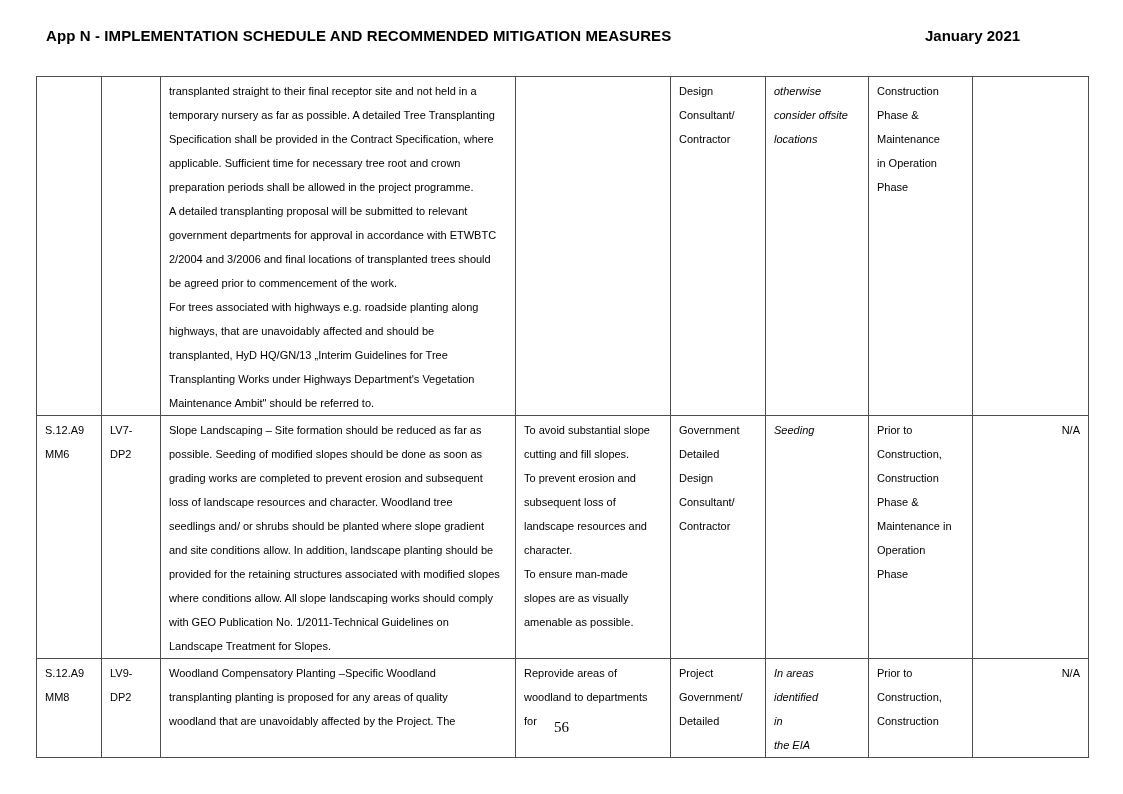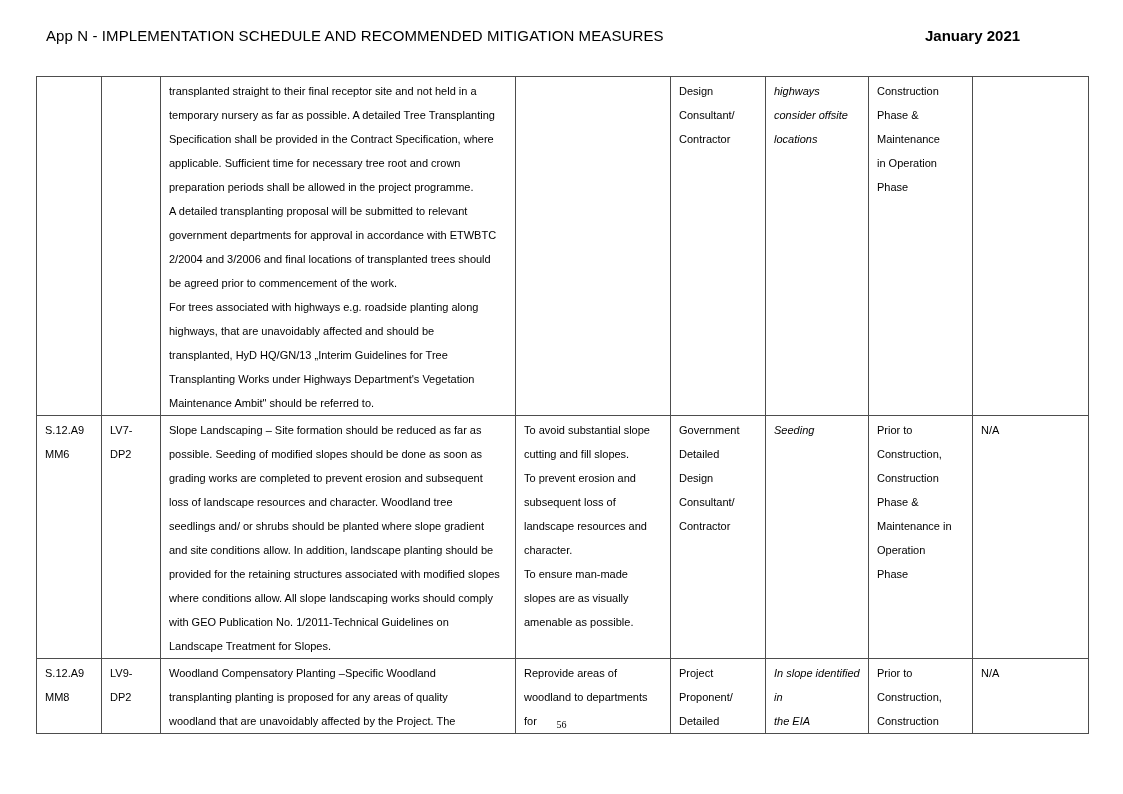--- a/index.html
+++ b/index.html
@@ -7,21 +7,21 @@
     position:relative;
     width:1123px; height:794px;
     background:#ffffff;
     font-family:"Liberation Sans", sans-serif;
     color:#000;
     margin:0 auto;
     overflow:hidden;
   }
   .hdr-title {
     position:absolute; left:46px; top:27px;
-    font-size:15px; font-weight:normal; letter-spacing:0.1px;
+    font-size:15px; font-weight:bold; letter-spacing:0.1px;
   }
   .hdr-date {
     position:absolute; left:925px; top:27px;
     font-size:15px; font-weight:bold;
   }
   table.sched {
     position:absolute; left:36px; top:76px;
     width:1052px;
     border-collapse:collapse;
     table-layout:fixed;
@@ -32,26 +32,26 @@
     padding:2px 8px 0 8px;
     font-size:11px;
     line-height:24px;
     white-space:pre-line;
     overflow:hidden;
   }
   tr.r0 { height:337px; }
   tr.r1 { height:239px; }
   tr.r2 { height:75px; }
   td.loc { font-style:italic; }
-  td.std { text-align:left; }
+  td.std { text-align:right; }
   .page-number {
     position:absolute; left:0; right:0; top:719px;
     text-align:center;
     font-family:"Liberation Serif", serif;
-    font-size:10px;
+    font-size:15px;
   }
 </style>
 </head>
 <body>
 
 <div class="page">
 
   <div class="hdr-title">App N - IMPLEMENTATION SCHEDULE AND RECOMMENDED MITIGATION MEASURES</div>
   <div class="hdr-date">January 2021</div>
 
@@ -81,21 +81,21 @@
 be agreed prior to commencement of the work.
 For trees associated with highways e.g. roadside planting along
 highways, that are unavoidably affected and should be
 transplanted, HyD HQ/GN/13 „Interim Guidelines for Tree
 Transplanting Works under Highways Department's Vegetation
 Maintenance Ambit" should be referred to.</td>
         <td></td>
         <td>Design
 Consultant/
 Contractor</td>
-        <td class="loc">highways
+        <td class="loc">otherwise
 consider offsite
 locations</td>
         <td>Construction
 Phase &amp;
 Maintenance
 in Operation
 Phase</td>
         <td class="std"></td>
       </tr>
       <tr class="r1">
@@ -142,23 +142,23 @@
 MM8</td>
         <td>LV9-
 DP2</td>
         <td>Woodland Compensatory Planting –Specific Woodland
 transplanting planting is proposed for any areas of quality
 woodland that are unavoidably affected by the Project. The</td>
         <td>Reprovide areas of
 woodland to departments
 for</td>
         <td>Project
-Proponent/
+Government/
 Detailed</td>
-        <td class="loc">In slope identified
+        <td class="loc">In areas identified
 in
 the EIA</td>
         <td>Prior to
 Construction,
 Construction</td>
         <td class="std">N/A</td>
       </tr>
     </tbody>
   </table>
 

